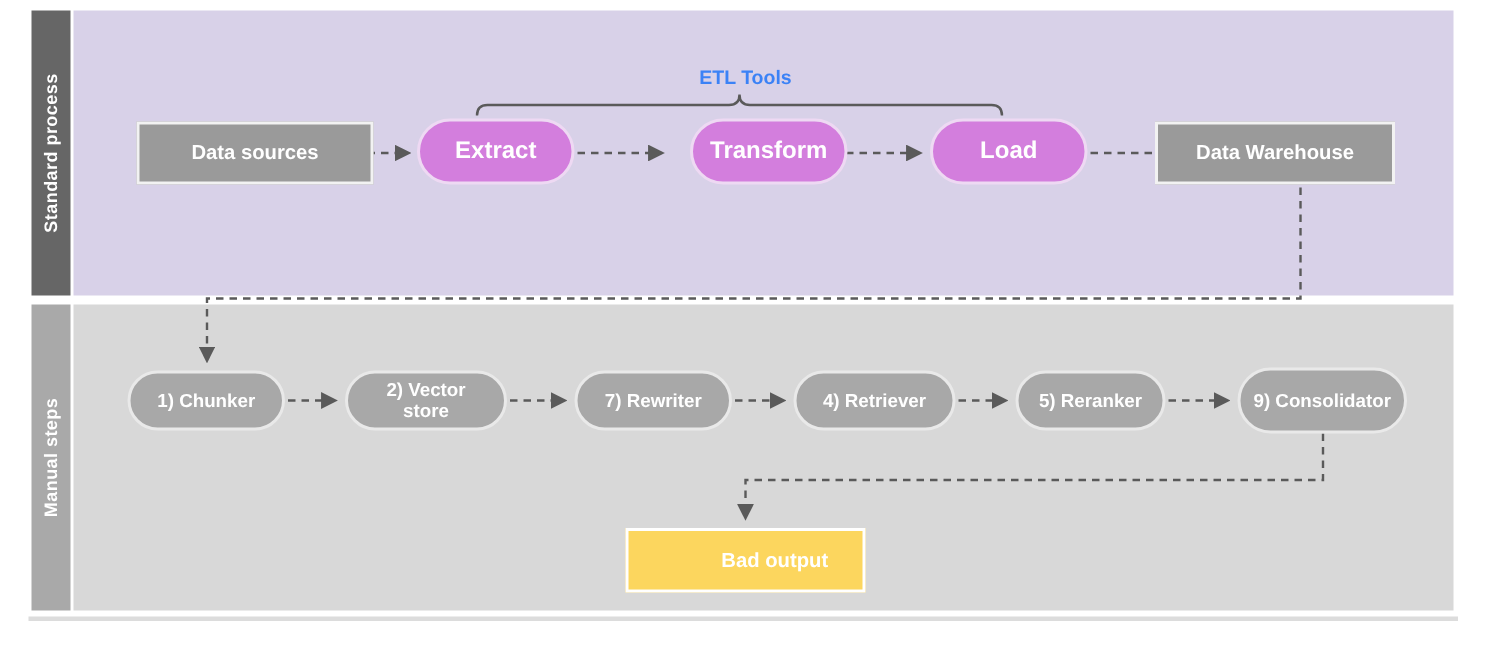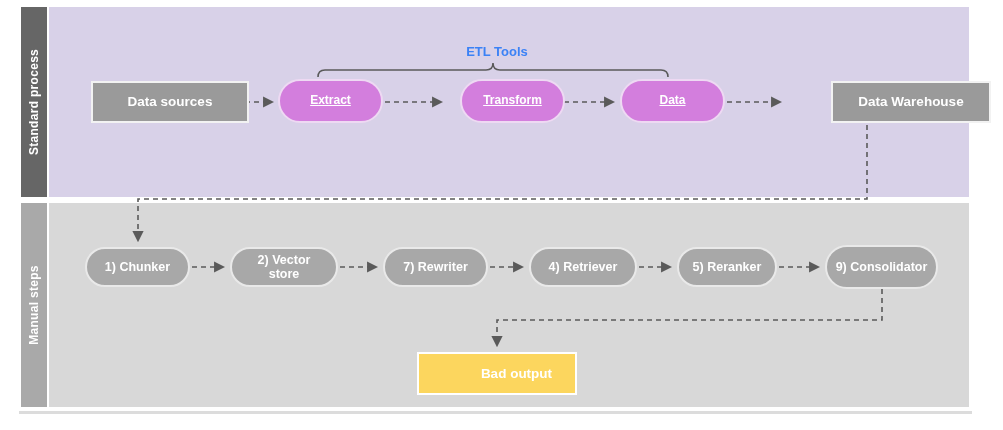--- a/index.html
+++ b/index.html
@@ -37,32 +37,32 @@
 
   
   .node {
     position: absolute; box-sizing: border-box;
     display: flex; align-items: center; justify-content: center;
     text-align: center; color: #ffffff; font-weight: bold; font-size: 13px;
     line-height: 1.15;
   }
   .rect { background: #9a9a9a; border: 2px solid #f2f2f2; font-size: 13.5px; }
   .pill-pink {
-    background: #d37edd; border: 2px solid #eed9f3; border-radius: 24px; font-size: 12px; text-decoration: underline;
+    background: #d37edd; border: 2px solid #eed9f3; border-radius: 24px; font-size: 16px;
   }
   .pill-gray {
     background: #a8a8a8; border: 2px solid #e9e9e9; border-radius: 22px; font-size: 12.5px;
   }
   .rect-yellow { background: #fcd65e; border: 2px solid #ffffff; font-size: 13.5px; padding-left: 39px; }
 
   .n-data-sources   { left: 67px;  top: 81px;  width: 158px; height: 42px; margin-left: 24px; }
   .n-extract        { left: 278px; top: 79px;  width: 105px; height: 44px; }
   .n-transform      { left: 460px; top: 79px;  width: 105px; height: 44px; }
   .n-load           { left: 620px; top: 79px;  width: 105px; height: 44px; }
-  .n-data-warehouse { left: 831px; top: 81px;  width: 160px; height: 42px; }
+  .n-data-warehouse { left: 770px; top: 81px;  width: 160px; height: 42px; }
 
   .n-chunker      { left: 85px;  top: 247px; width: 105px; height: 40px; }
   .n-vector       { left: 230px; top: 247px; width: 108px; height: 40px; }
   .n-rewriter     { left: 383px; top: 247px; width: 105px; height: 40px; }
   .n-retriever    { left: 529px; top: 247px; width: 108px; height: 40px; }
   .n-reranker     { left: 677px; top: 247px; width: 100px; height: 40px; }
   .n-consolidator { left: 825px; top: 245px; width: 113px; height: 44px; }
   .n-vector .label       { max-width: 64px; }
   .n-consolidator .label { max-width: 92px; }
 
@@ -120,21 +120,21 @@
   <div class="node rect n-data-sources">
     <span class="label">Data sources</span>
   </div>
   <div class="node pill-pink n-extract">
     <span class="label">Extract</span>
   </div>
   <div class="node pill-pink n-transform">
     <span class="label">Transform</span>
   </div>
   <div class="node pill-pink n-load">
-    <span class="label">Data</span>
+    <span class="label">Load</span>
   </div>
   <div class="node rect n-data-warehouse">
     <span class="label">Data Warehouse</span>
   </div>
 
   <div class="node pill-gray n-chunker">
     <span class="label">1) Chunker</span>
   </div>
   <div class="node pill-gray n-vector">
     <span class="label">2) Vector store</span>

